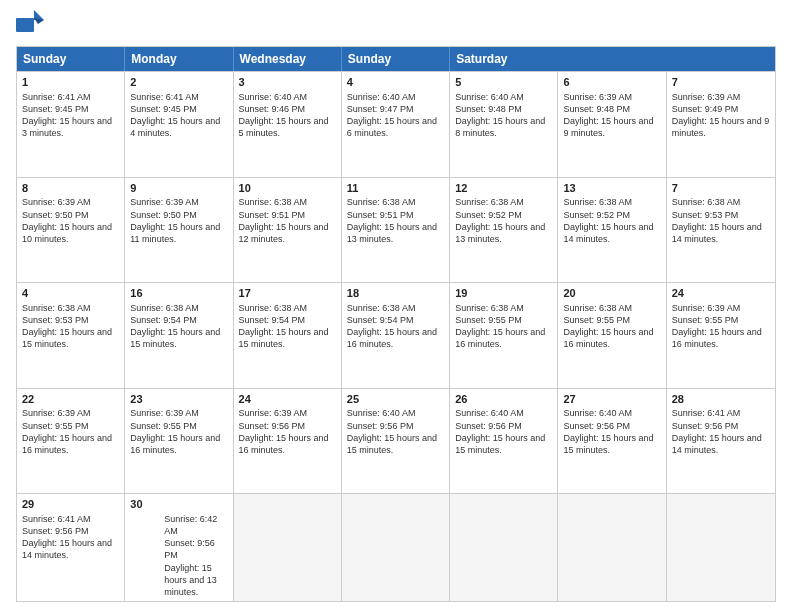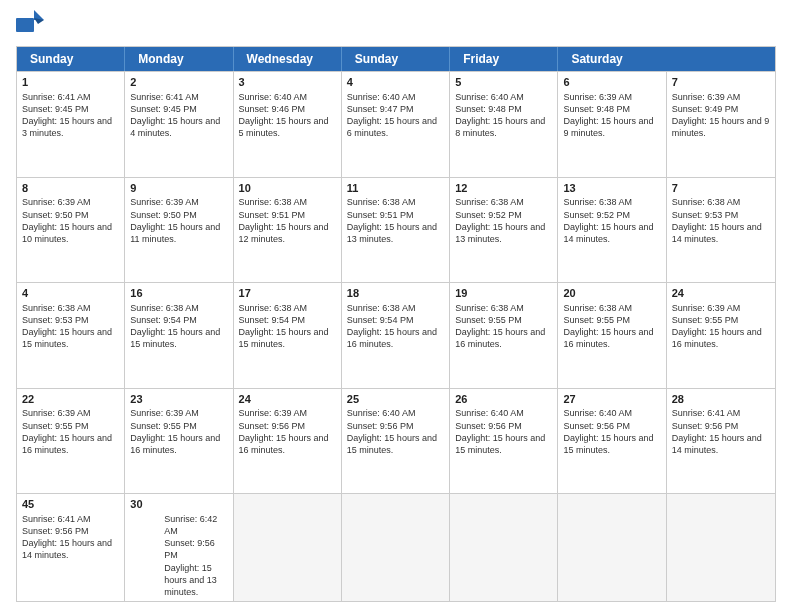--- a/index.html
+++ b/index.html
@@ -64,21 +64,21 @@
     }
     .cal-header-row {
       display: grid;
       grid-template-columns: repeat(7, 1fr);
       background: #2a6bb5;
     }
     .cal-header-cell {
       color: #fff;
       font-weight: bold;
       font-size: 12px;
-      padding: 5px 13px;
+      padding: 5px 6px;
       border-right: 1px solid #5590cc;
       text-align: left;
     }
     .cal-header-cell:last-child { border-right: none; }
     .cal-body {
       flex: 1;
       display: flex;
       flex-direction: column;
     }
     .cal-row {
@@ -134,21 +134,20 @@
       <div class="calendar-subtitle"></div>
     </div>
   </div>
 
   <div class="calendar">
     <div class="cal-header-row">
     <div class="cal-header-cell">Sunday</div>
         <div class="cal-header-cell">Monday</div>
         <div class="cal-header-cell">Wednesday</div>
         <div class="cal-header-cell">Sunday</div>
-        <div class="cal-header-cell">Friday</div>
         <div class="cal-header-cell">Saturday</div>
       </div>
     <div class="cal-body">
     <div class="cal-row">
           <div class="cal-cell">
             <span class="day-num">1</span>
             <div class="cal-cell-text" style="white-space: pre-line;">Sunrise: 6:41 AM
 Sunset: 9:45 PM
 Daylight: 15 hours and 3 minutes.</div>
           </div>
@@ -316,21 +315,21 @@
           </div>
           <div class="cal-cell">
             <span class="day-num">28</span>
             <div class="cal-cell-text" style="white-space: pre-line;">Sunrise: 6:41 AM
 Sunset: 9:56 PM
 Daylight: 15 hours and 14 minutes.</div>
           </div>
         </div>
         <div class="cal-row">
           <div class="cal-cell">
-            <span class="day-num">45</span>
+            <span class="day-num">29</span>
             <div class="cal-cell-text" style="white-space: pre-line;">Sunrise: 6:41 AM
 Sunset: 9:56 PM
 Daylight: 15 hours and 14 minutes.</div>
           </div>
           <div class="cal-cell">
             <span class="day-num">30</span>
             <div class="cal-cell-text" style="white-space: pre-line; margin-left: 34px;">Sunrise: 6:42 AM
 Sunset: 9:56 PM
 Daylight: 15 hours and 13 minutes.</div>
           </div>

